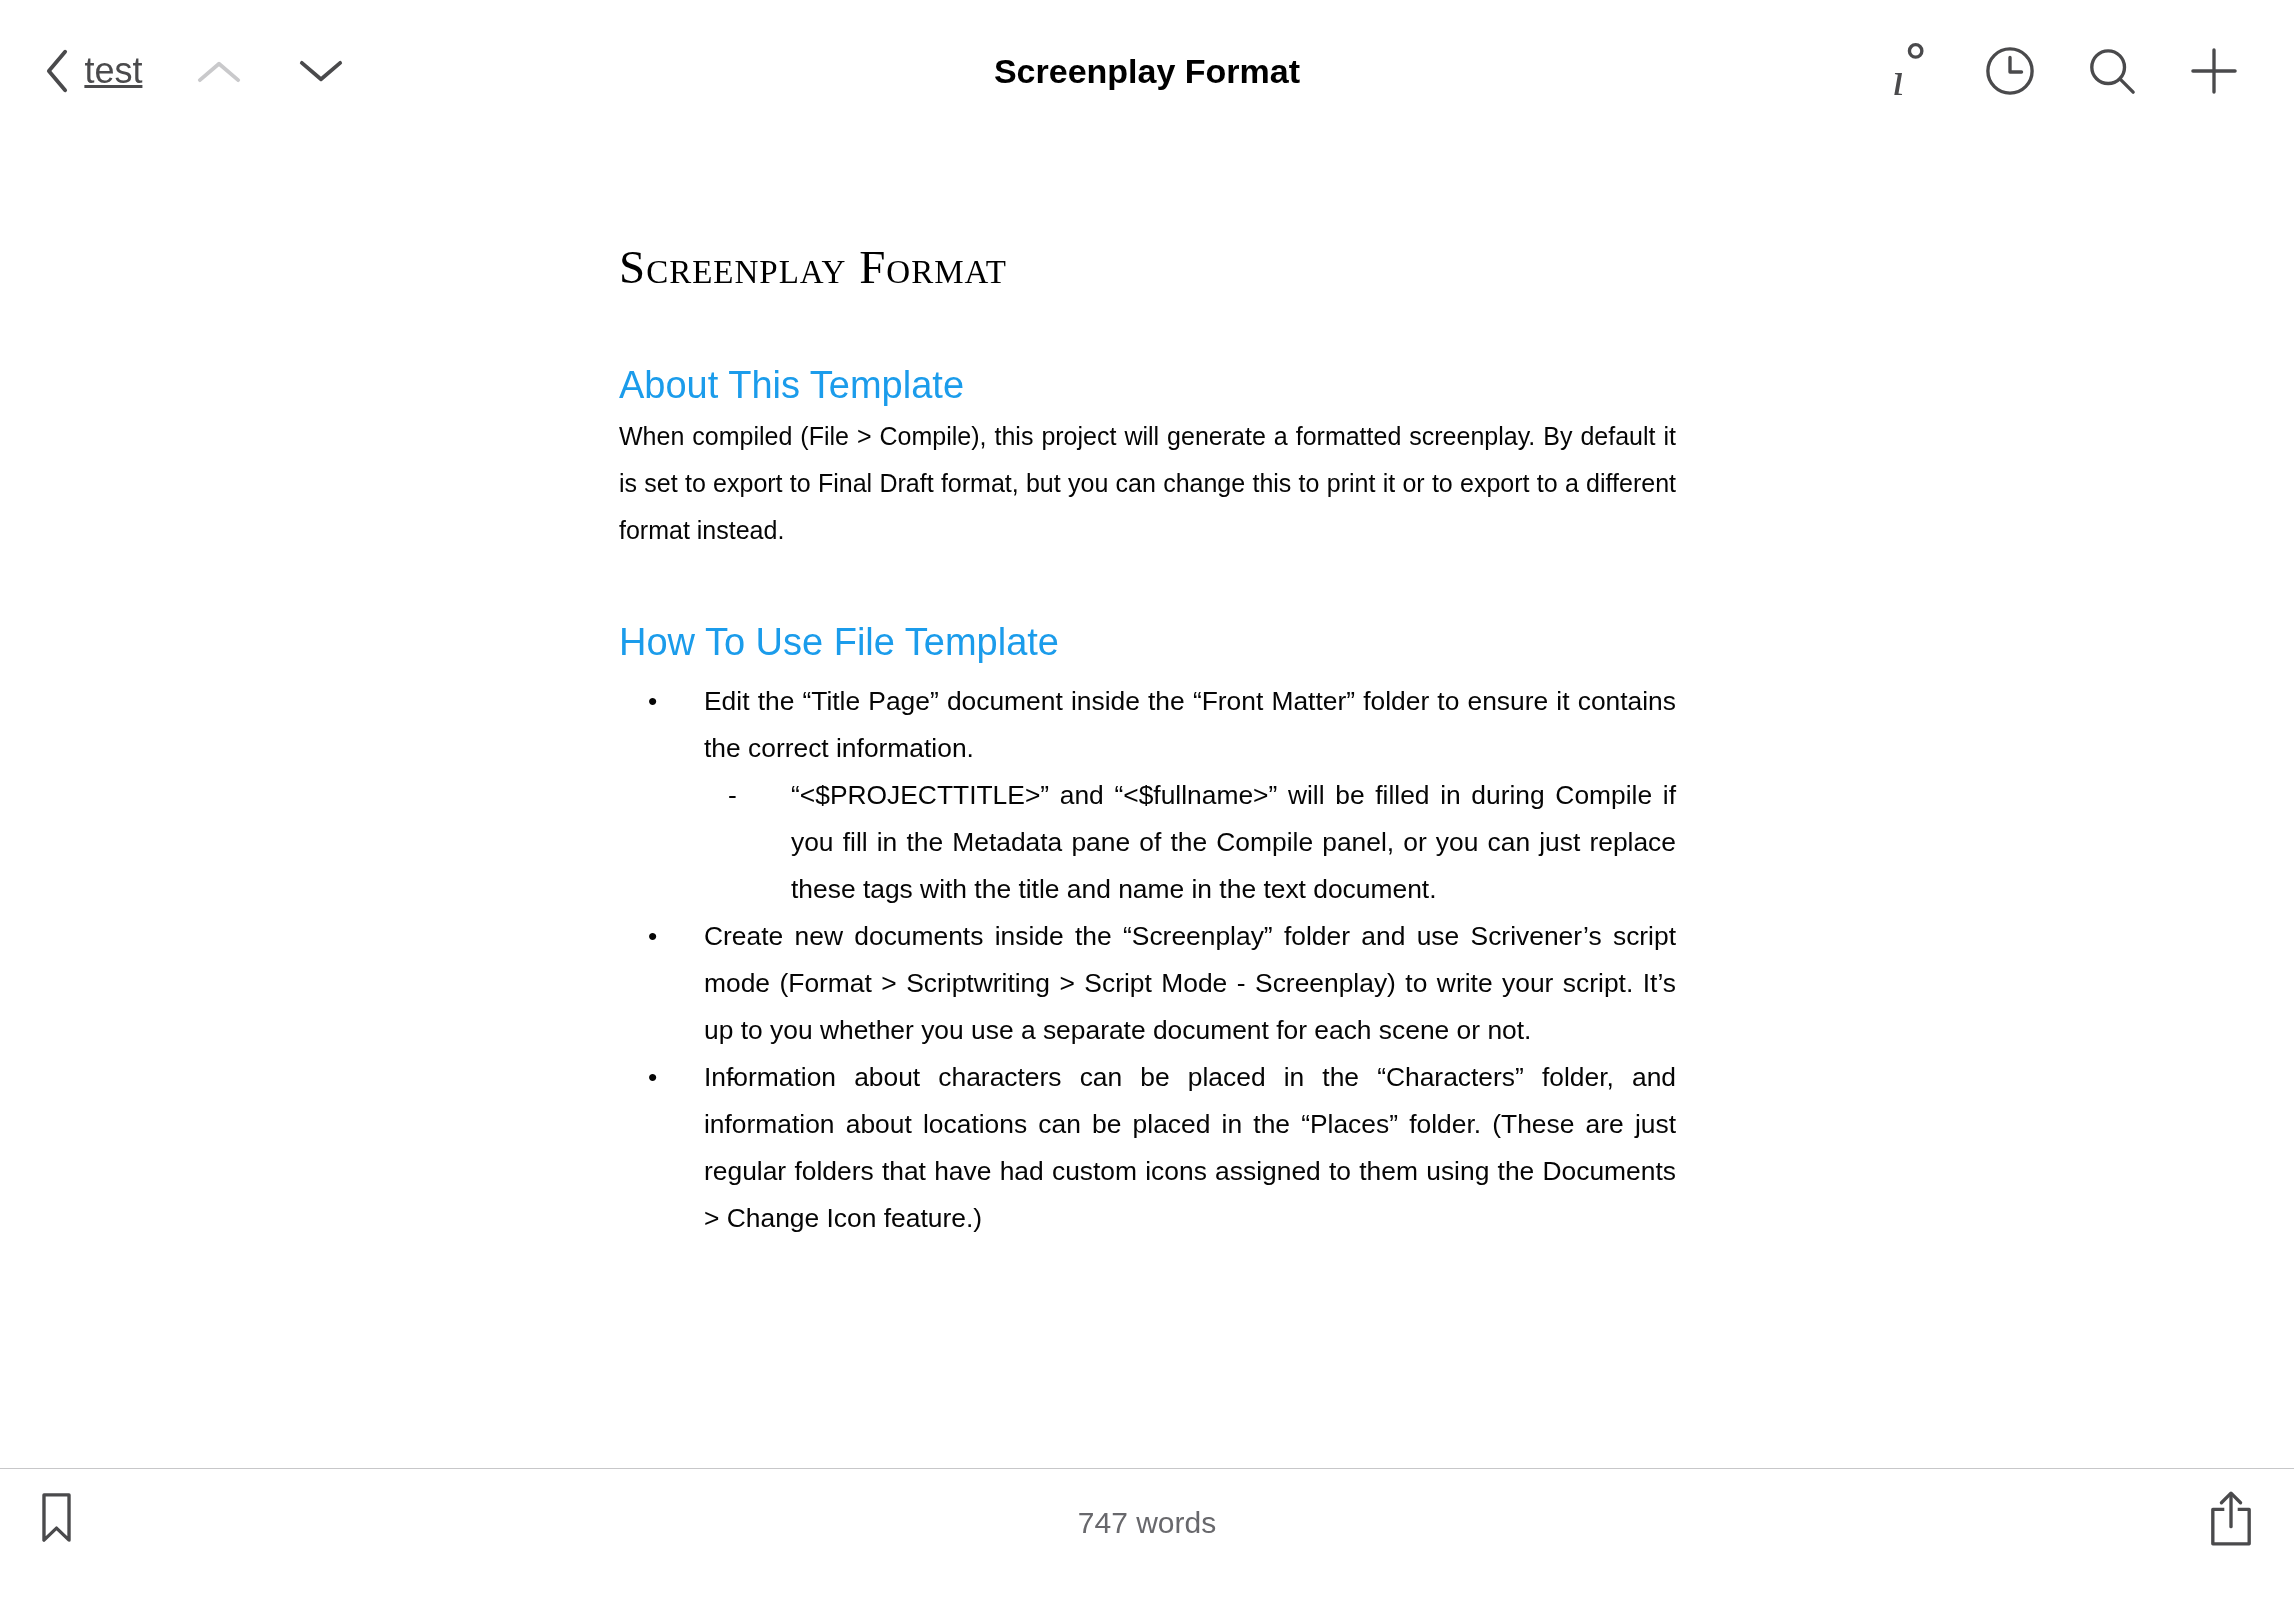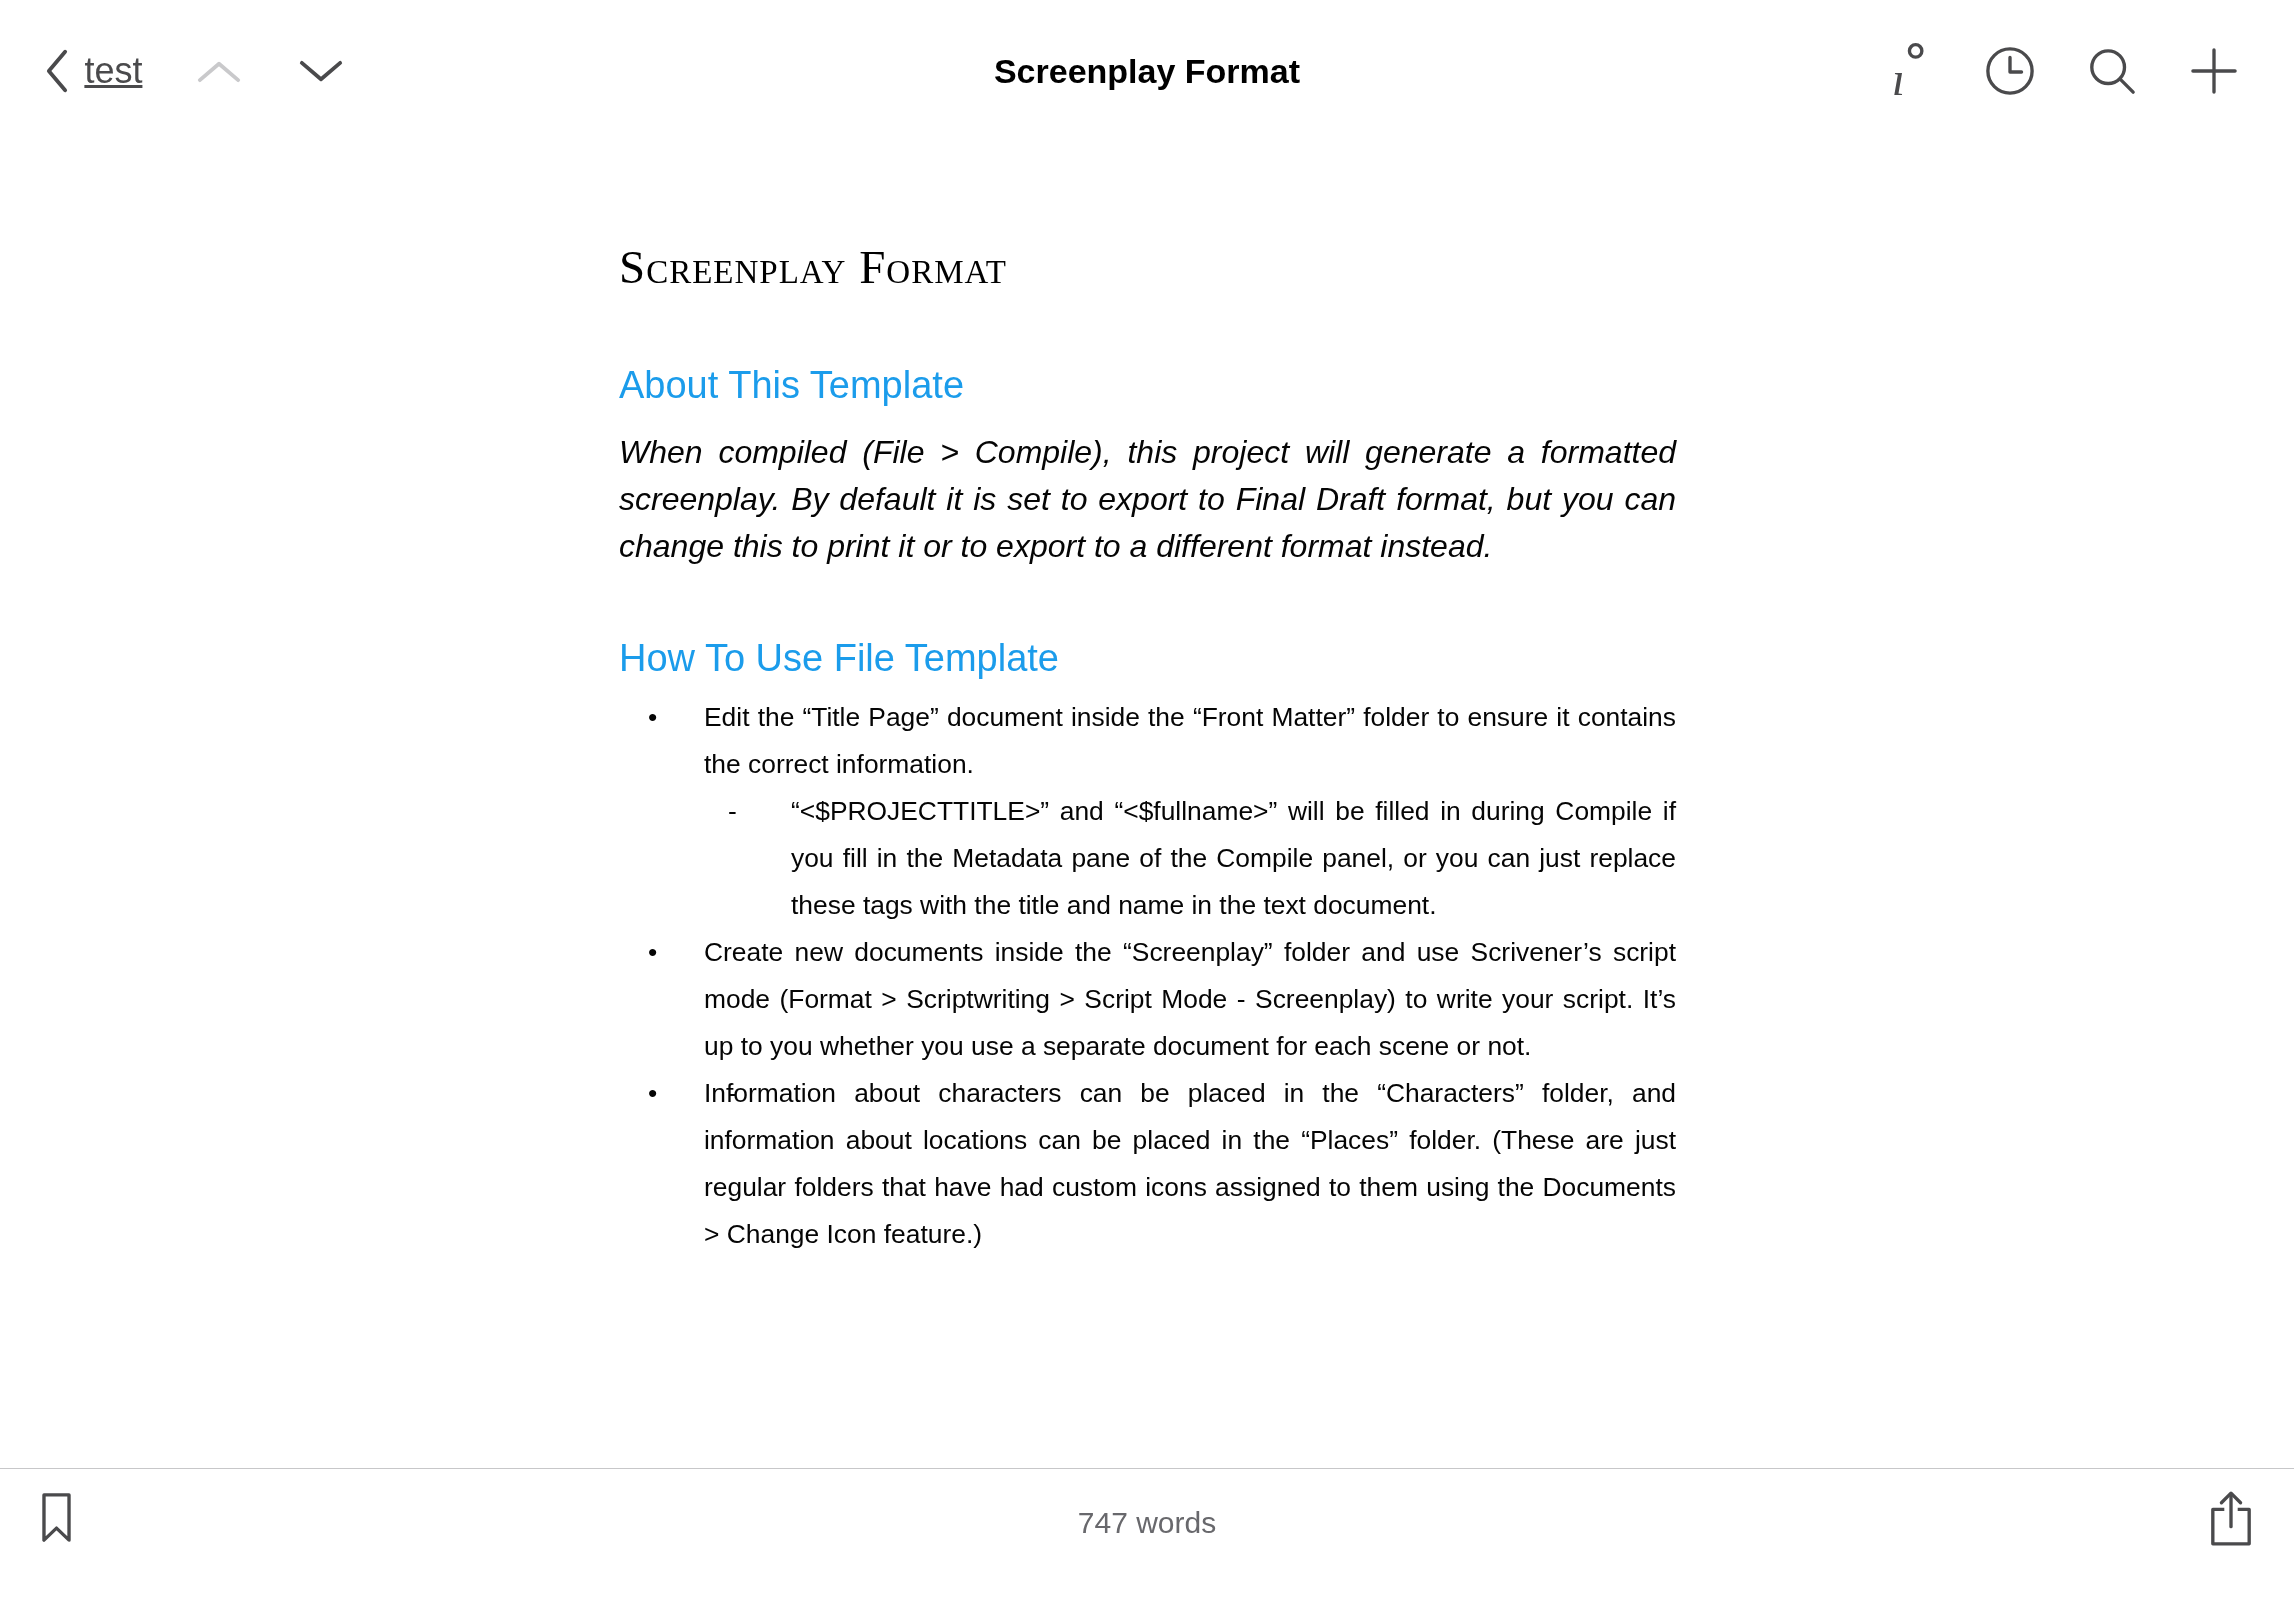--- a/index.html
+++ b/index.html
@@ -20,23 +20,23 @@
                   font-size:34px; font-weight:700; color:#000; }
   .nav-right { position:absolute; right:29px; top:0; height:142px; display:flex; align-items:center; }
   .icon-btn { width:102px; height:142px; display:flex; align-items:center; justify-content:center; }
 
   
   .editor { position:absolute; top:142px; left:619px; width:1057px; color:#000; cursor:text; }
   .doc-title { font-family:"Liberation Serif", serif; font-variant:small-caps;
                font-size:47px; line-height:1; letter-spacing:1px; color:#000;
                margin-top:102px; }
   .sec-heading { color:var(--blue); font-size:38px; font-weight:400; line-height:1.15; }
-  .sec0 .sec-heading { margin-top:73px; margin-bottom:21px; }
+  .sec0 .sec-heading { margin-top:73px; margin-bottom:5px; }
   .sec1 .sec-heading { margin-top:67px; margin-bottom:13.4px; }
-  .para { font-size:32px; line-height:47px; text-align:justify; color:#050505;font-style:italic; }
+  .para { font-size:25px; line-height:47px; text-align:justify; color:#050505; }
   .li1, .li2 { position:relative; font-size:26.4px; line-height:47px; text-align:justify; color:#050505; }
   .li1 { padding-left:85px; }
   .li1 > .marker { position:absolute; left:29px; top:0; }
   .li2 { padding-left:172px; }
   .li2 > .marker { position:absolute; left:109px; top:0; }
 
   
   .bottombar { position:absolute; left:0; top:1468px; width:2294px; height:166px;
                border-top:1.9px solid var(--sep); background:#fff; }
   .bm-btn { position:absolute; left:35px; top:23px; width:42px; height:54px;

